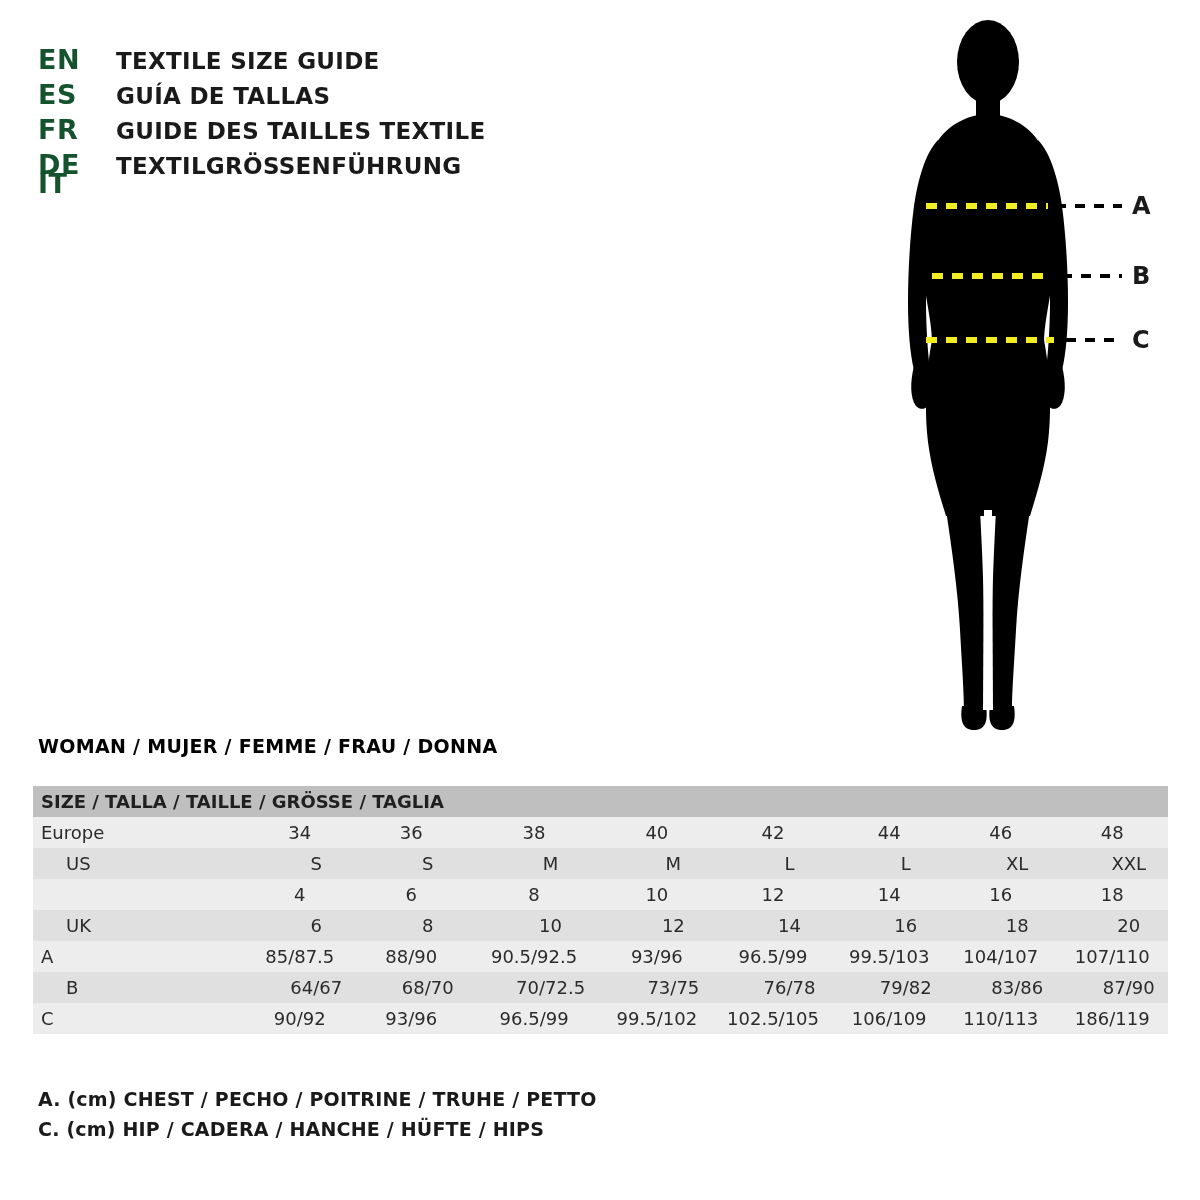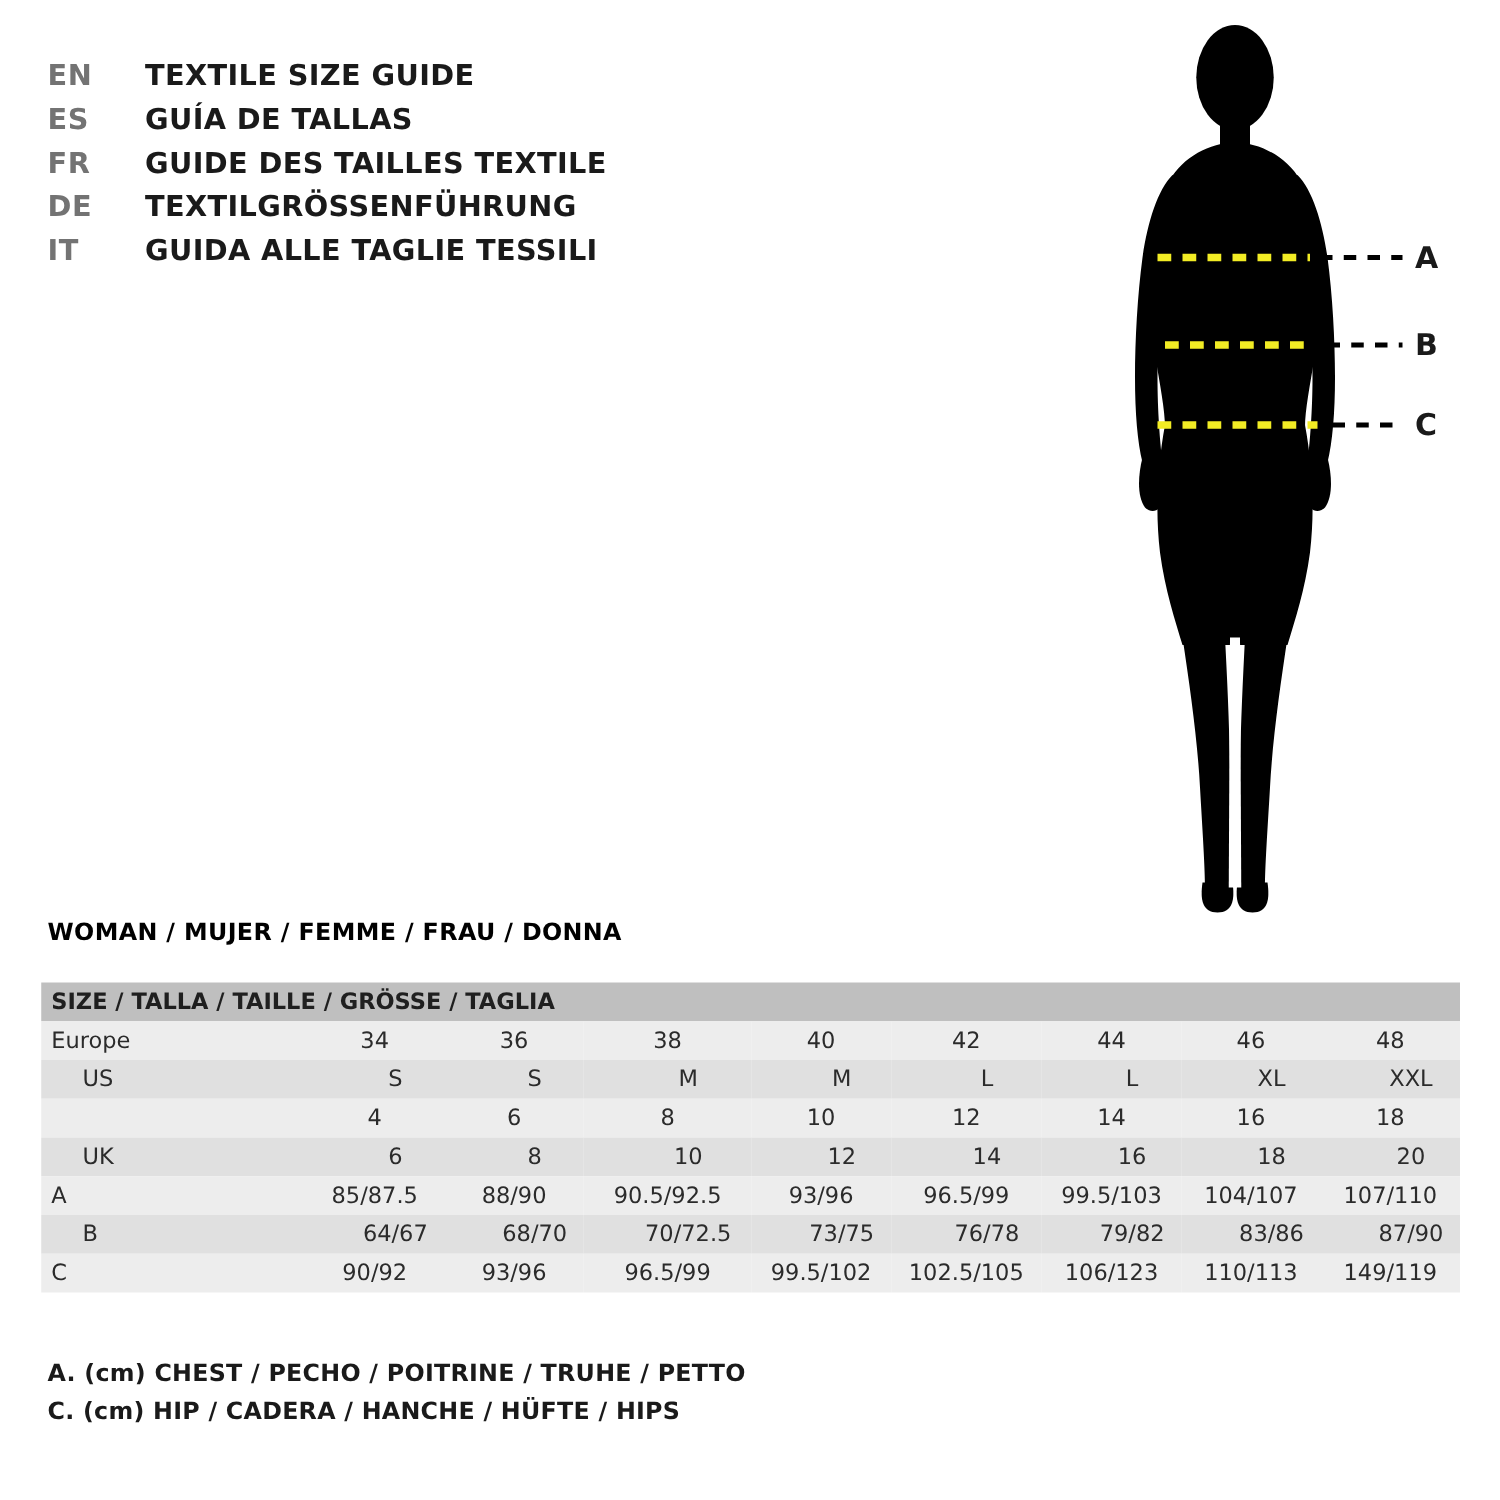--- a/index.html
+++ b/index.html
@@ -23,24 +23,24 @@
     top: 28px;
     width: 560px;
   }
   .lang-row {
     display: flex;
     align-items: baseline;
     height: 35px;
   }
   .lang-code {
     width: 78px;
-    font-size: 23px;
+    font-size: 27px;
     font-weight: bold;
     letter-spacing: 0.5px;
-    color: #737373;
+    color: #14532d;
   }
   .lang-text {
     font-size: 23px;
     font-weight: bold;
     letter-spacing: 0.3px;
     color: #1a1a1a;
     white-space: nowrap;
     margin-top: 20px;
   }
 
@@ -140,21 +140,20 @@
   <div class="lang-row">
     <div class="lang-code">FR</div>
     <div class="lang-text">GUIDE DES TAILLES TEXTILE</div>
   </div>
   <div class="lang-row">
     <div class="lang-code">DE</div>
     <div class="lang-text">TEXTILGRÖSSENFÜHRUNG</div>
   </div>
   <div class="lang-row">
     <div class="lang-code">IT</div>
-    <div class="lang-text">GUIDA ALLE TAGLIE TESSILI</div>
   </div>
 </div>
 
 <div id="figure-area">
   <svg id="figure-svg" width="330" height="740" viewBox="0 0 330 740">
 
     <ellipse cx="128" cy="52" rx="31" ry="42" fill="#000000"></ellipse>
 
     <rect x="116" y="86" width="24" height="28" fill="#000000"></rect>
 
@@ -313,23 +312,23 @@
       <td>83/86</td>
       <td>87/90</td>
     </tr>
     <tr class="odd">
       <td class="row-label">C</td>
       <td>90/92</td>
       <td>93/96</td>
       <td>96.5/99</td>
       <td>99.5/102</td>
       <td>102.5/105</td>
-      <td>106/123</td>
+      <td>106/109</td>
       <td>110/113</td>
-      <td>149/119</td>
+      <td>186/119</td>
     </tr>
   </tbody>
 </table>
 
 <div id="footnotes">
   <div class="footnote">A. (cm) CHEST / PECHO / POITRINE / TRUHE / PETTO</div>
   <div class="footnote">C. (cm) HIP / CADERA / HANCHE / HÜFTE / HIPS</div>
 </div>
 
 </body></html>

